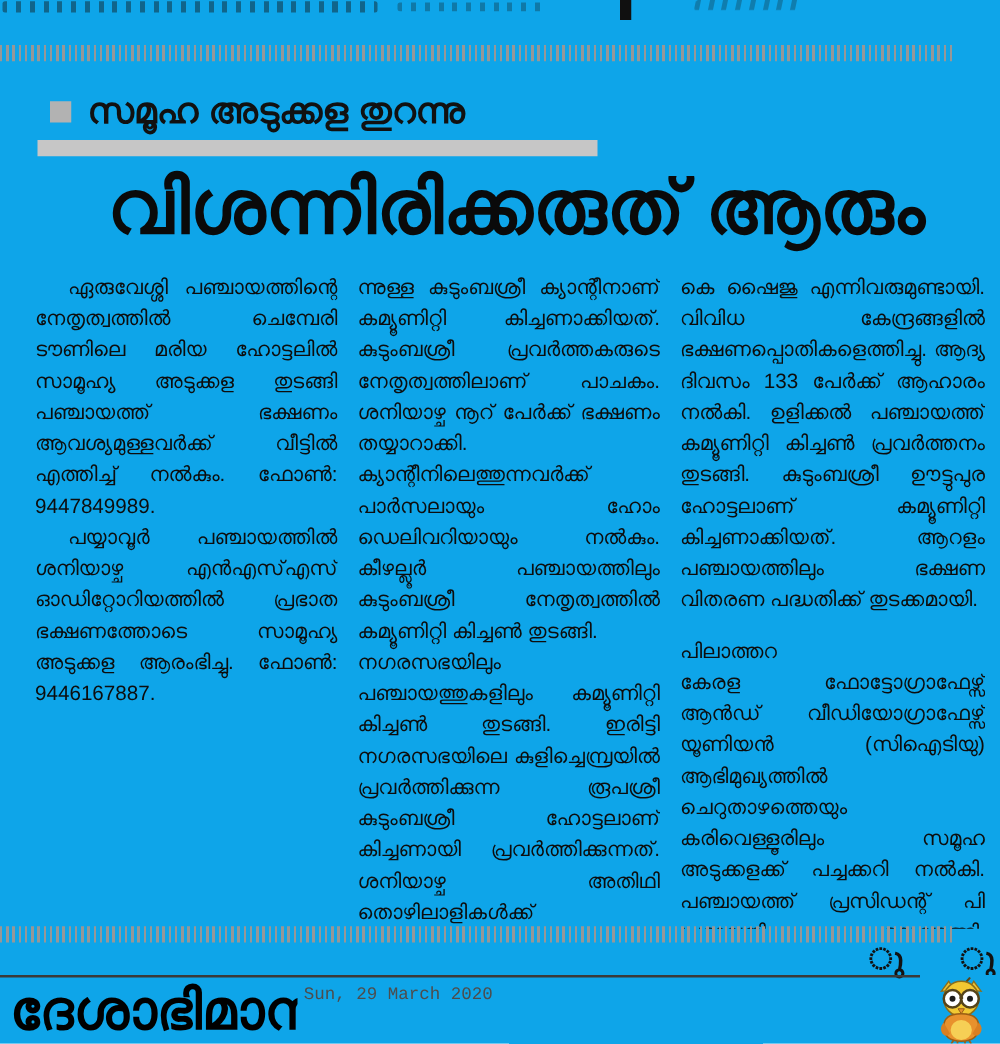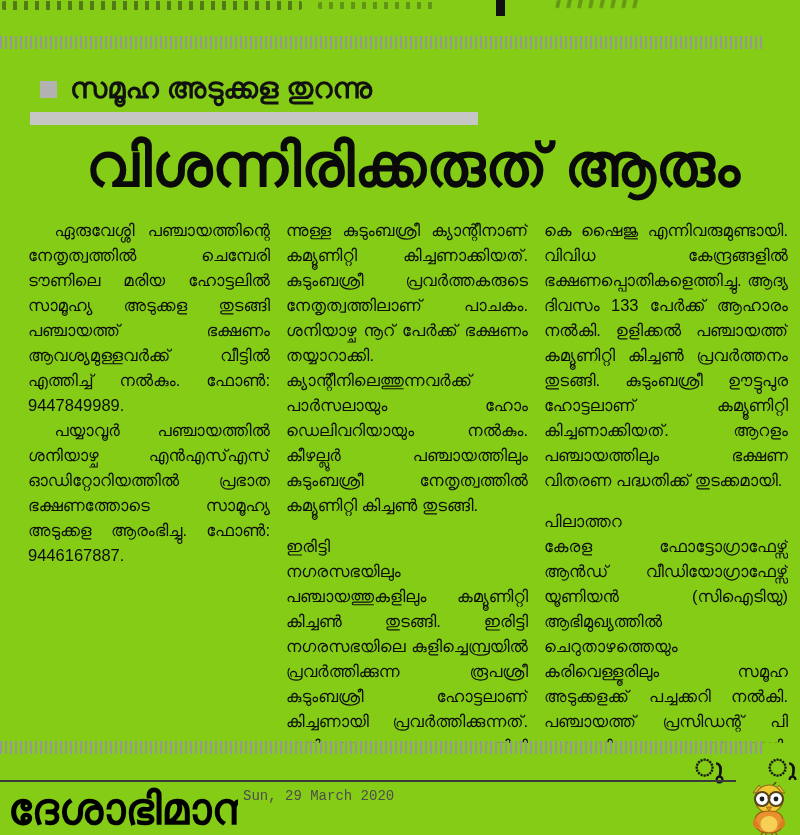--- a/index.html
+++ b/index.html
@@ -1,21 +1,21 @@
 <!DOCTYPE html>
 <html><head>
 <meta charset="utf-8">
 <style>
   * { margin: 0; padding: 0; box-sizing: border-box; }
   html, body { background: #ffffff; }
   .page {
     position: relative;
     width: 800px;
     height: 835px;
-    background: #84cc16;
+    background: #0ea5e9;
     overflow: hidden;
     font-family: "Liberation Sans", sans-serif;
     color: #111;
   }
 
   
   .top-strip { position: absolute; left: 0; top: 0; width: 800px; height: 18px; overflow: hidden; }
   .smudge {
     position: absolute;
     background: repeating-linear-gradient(90deg, rgba(20,20,20,0.55) 0 4px, rgba(20,20,20,0) 4px 11px);
@@ -106,21 +106,20 @@
   <div class="headline">വിശന്നിരിക്കരുത് ആരും</div>
 
   <div class="columns">
     <div class="col">
       <p class="para-indent">ഏരുവേശ്ശി പഞ്ചായത്തിന്റെ നേതൃത്വത്തിൽ ചെമ്പേരി ടൗണിലെ മരിയ ഹോട്ടലിൽ സാമൂഹ്യ അടുക്കള തുടങ്ങി പഞ്ചായത്ത് ഭക്ഷണം ആവശ്യമുള്ളവർക്ക് വീട്ടിൽ എത്തിച്ച് നൽകും. ഫോൺ: 9447849989.</p>
       <p class="para-indent">പയ്യാവൂർ പഞ്ചായത്തിൽ ശനിയാഴ്ച എൻഎസ്എസ് ഓഡിറ്റോറിയത്തിൽ പ്രഭാത ഭക്ഷണത്തോടെ സാമൂഹ്യ അടുക്കള ആരംഭിച്ചു. ഫോൺ: 9446167887.</p>
 
     </div>
     <div class="col">
       <p class="para">ന്നുള്ള കുടുംബശ്രീ ക്യാന്റീനാണ് കമ്യൂണിറ്റി കിച്ചണാക്കിയത്. കുടുംബശ്രീ പ്രവർത്തകരുടെ നേതൃത്വത്തിലാണ് പാചകം. ശനിയാഴ്ച നൂറ് പേർക്ക് ഭക്ഷണം തയ്യാറാക്കി. ക്യാന്റീനിലെത്തുന്നവർക്ക് പാർസലായും ഹോം ഡെലിവറിയായും നൽകും. കീഴല്ലൂർ പഞ്ചായത്തിലും കുടുംബശ്രീ നേതൃത്വത്തിൽ കമ്യൂണിറ്റി കിച്ചൺ തുടങ്ങി.</p>
-      <h4 class="subhead">ഇരിട്ടി</h4>
       <p class="para">നഗരസഭയിലും പഞ്ചായത്തുകളിലും കമ്യൂണിറ്റി കിച്ചൺ തുടങ്ങി. ഇരിട്ടി നഗരസഭയിലെ കുളിച്ചെമ്പ്രയിൽ പ്രവർത്തിക്കുന്ന രൂപശ്രീ കുടുംബശ്രീ ഹോട്ടലാണ് കിച്ചണായി പ്രവർത്തിക്കുന്നത്. ശനിയാഴ്ച അതിഥി തൊഴിലാളികൾക്ക് ഉച്ചഭക്ഷണപ്പൊതി നൽകി. നഗരസഭാ ചെയർമാൻ പി പി അശോകൻ വിതരണത്തിന് തുടക്കമിട്ടു. പി പി ഉസ്മാൻ, പി വി മോഹനൻ, പി ശ്രീജ, ആർ</p>
     </div>
     <div class="col">
       <p class="para">കെ ഷൈജു എന്നിവരുമുണ്ടായി. വിവിധ കേന്ദ്രങ്ങളിൽ ഭക്ഷണപ്പൊതികളെത്തിച്ചു. ആദ്യ ദിവസം 133 പേർക്ക് ആഹാരം നൽകി. ഉളിക്കൽ പഞ്ചായത്ത് കമ്യൂണിറ്റി കിച്ചൺ പ്രവർത്തനം തുടങ്ങി. കുടുംബശ്രീ ഊട്ടുപുര ഹോട്ടലാണ് കമ്യൂണിറ്റി കിച്ചണാക്കിയത്. ആറളം പഞ്ചായത്തിലും ഭക്ഷണ വിതരണ പദ്ധതിക്ക് തുടക്കമായി.</p>
       <h4 class="subhead">പിലാത്തറ</h4>
       <p class="para">കേരള ഫോട്ടോഗ്രാഫേഴ്സ് ആൻഡ് വീഡിയോഗ്രാഫേഴ്സ് യൂണിയൻ (സിഐടിയു) ആഭിമുഖ്യത്തിൽ ചെറുതാഴത്തെയും കരിവെള്ളൂരിലും സമൂഹ അടുക്കളക്ക് പച്ചക്കറി നൽകി. പഞ്ചായത്ത് പ്രസിഡന്റ് പി പ്രഭാവതി ഏറ്റുവാങ്ങി. യൂണിയന്റെ ഏഴിലോട് പച്ചക്കറി തോട്ടത്തിൽനിന്നാണ് സാധനങ്ങൾ നൽകിയത്. കടന്നപ്പള്ളി പാണപ്പുഴ, കുഞ്ഞിമംഗലം പഞ്ചായത്തുകളിൽ സമൂഹ അടുക്കള തുടങ്ങി.</p>
     </div>
   </div>
 
   <div class="tick-strip bottom"></div>

